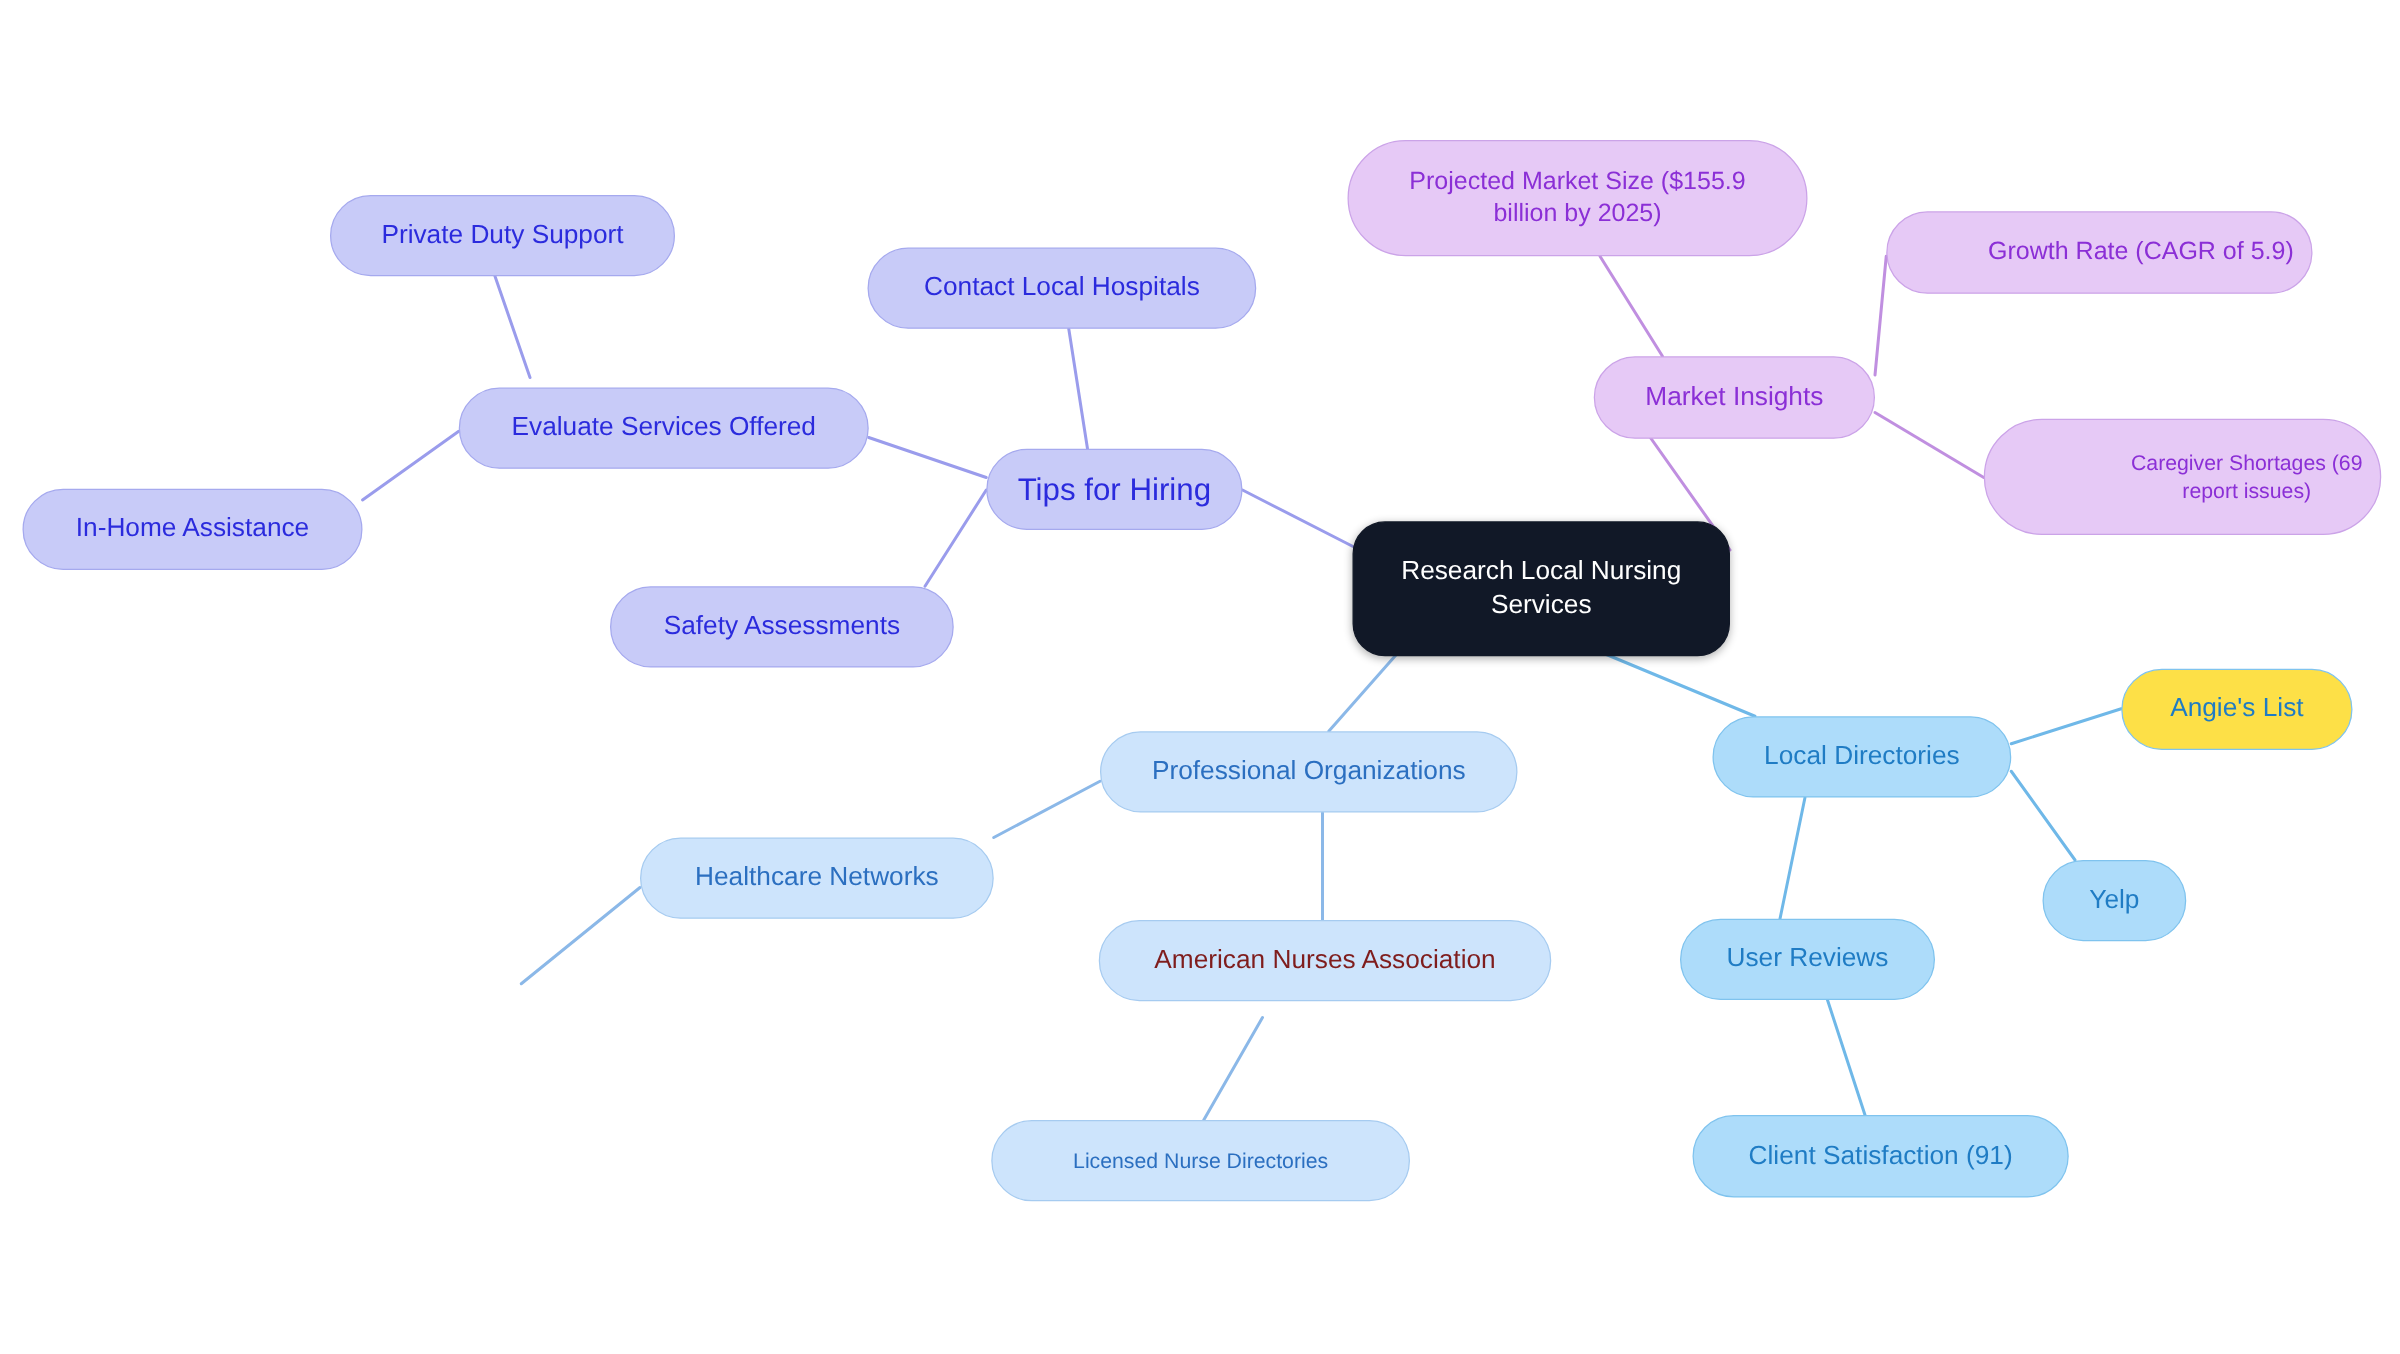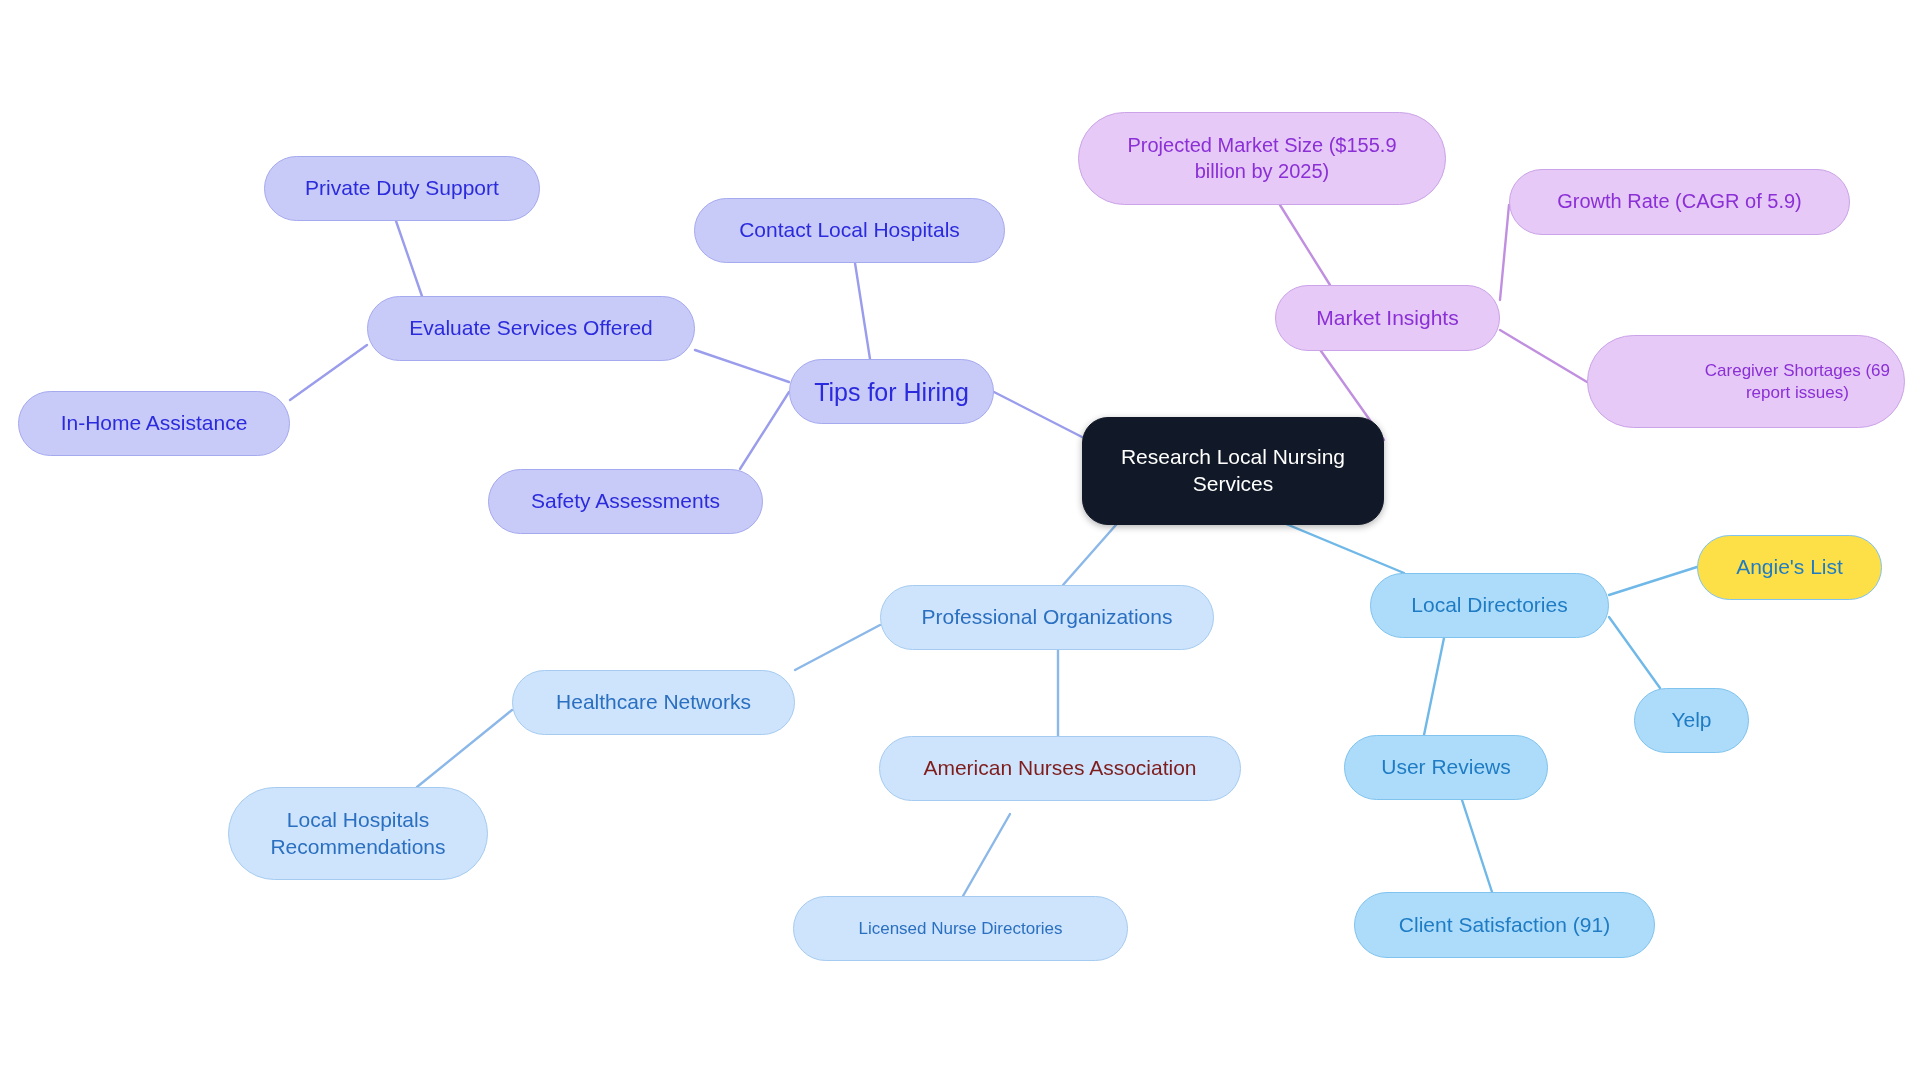--- a/index.html
+++ b/index.html
@@ -68,33 +68,31 @@
       <line x1="880" y1="625" x2="795" y2="670" stroke="#8BB8E8" stroke-width="2.4" stroke-linecap="round"></line>
       <line x1="512" y1="710" x2="417" y2="787" stroke="#8BB8E8" stroke-width="2.4" stroke-linecap="round"></line>
       <line x1="1058" y1="650" x2="1058" y2="749" stroke="#8BB8E8" stroke-width="2.4" stroke-linecap="round"></line>
       <line x1="1010" y1="814" x2="963" y2="896" stroke="#8BB8E8" stroke-width="2.4" stroke-linecap="round"></line>
     </svg>
 <div class="node root" style="left: 1082px; top: 417px; width: 302px; height: 108px; background: rgb(17, 24, 39); color: rgb(255, 255, 255); border-color: rgb(17, 24, 39); font-size: 21px;"><span>Research Local Nursing
 Services</span></div>
     <div class="node" style="left: 1275px; top: 285px; width: 225px; height: 66px; background: rgb(230, 201, 246); color: rgb(139, 47, 214); border-color: rgb(203, 163, 232); font-size: 21px;"><span>Market Insights</span></div>
     <div class="node" style="left: 1078px; top: 112px; width: 368px; height: 93px; background: rgb(230, 201, 246); color: rgb(139, 47, 214); border-color: rgb(203, 163, 232); font-size: 20px;"><span>Projected Market Size ($155.9
 billion by 2025)</span></div>
-    <div class="node" style="left: 1509px; top: 169px; width: 341px; height: 66px; background: rgb(230, 201, 246); color: rgb(139, 47, 214); border-color: rgb(203, 163, 232); font-size: 20px;"><span>Growth Rate (CAGR of 5.9)</span></div>
+    <div class="node" style="left: 1509px; top: 169px; width: 341px; height: 66px; background: rgb(230, 201, 246); color: rgb(139, 47, 214); border-color: rgb(203, 163, 232); font-size: 20px; justify-content: flex-end;"><span>Growth Rate (CAGR of 5.9)</span></div>
     <div class="node" style="left: 1587px; top: 335px; width: 318px; height: 93px; background: rgb(230, 201, 246); color: rgb(139, 47, 214); border-color: rgb(203, 163, 232); font-size: 17px; justify-content: flex-end;"><span>Caregiver Shortages (69
 report issues)</span></div>
     <div class="node" style="left: 789px; top: 359px; width: 205px; height: 65px; background: rgb(200, 203, 248); color: rgb(43, 43, 221); border-color: rgb(165, 169, 238); font-size: 25px;"><span>Tips for Hiring</span></div>
     <div class="node" style="left: 694px; top: 198px; width: 311px; height: 65px; background: rgb(200, 203, 248); color: rgb(43, 43, 221); border-color: rgb(165, 169, 238); font-size: 21px;"><span>Contact Local Hospitals</span></div>
-    <div class="node" style="left: 367px; top: 296px; width: 328px; height: 65px; background: rgb(200, 203, 248); color: rgb(43, 43, 221); border-color: rgb(165, 169, 238); font-size: 21px;"><span>Evaluate Services Offered</span></div>
+    <div class="node" style="left: 367px; top: 310px; width: 328px; height: 65px; background: rgb(200, 203, 248); color: rgb(43, 43, 221); border-color: rgb(165, 169, 238); font-size: 21px;"><span>Evaluate Services Offered</span></div>
     <div class="node" style="left: 264px; top: 156px; width: 276px; height: 65px; background: rgb(200, 203, 248); color: rgb(43, 43, 221); border-color: rgb(165, 169, 238); font-size: 21px;"><span>Private Duty Support</span></div>
     <div class="node" style="left: 18px; top: 391px; width: 272px; height: 65px; background: rgb(200, 203, 248); color: rgb(43, 43, 221); border-color: rgb(165, 169, 238); font-size: 21px;"><span>In-Home Assistance</span></div>
     <div class="node" style="left: 488px; top: 469px; width: 275px; height: 65px; background: rgb(200, 203, 248); color: rgb(43, 43, 221); border-color: rgb(165, 169, 238); font-size: 21px;"><span>Safety Assessments</span></div>
     <div class="node" style="left: 1370px; top: 573px; width: 239px; height: 65px; background: rgb(173, 220, 250); color: rgb(31, 124, 196); border-color: rgb(127, 195, 238); font-size: 21px;"><span>Local Directories</span></div>
     <div class="node" style="left: 1697px; top: 535px; width: 185px; height: 65px; background: #fde047; color: rgb(31, 124, 196); border-color: rgb(127, 195, 238); font-size: 21px;"><span>Angie's List</span></div>
     <div class="node" style="left: 1634px; top: 688px; width: 115px; height: 65px; background: rgb(173, 220, 250); color: rgb(31, 124, 196); border-color: rgb(127, 195, 238); font-size: 21px;"><span>Yelp</span></div>
     <div class="node" style="left: 1344px; top: 735px; width: 204px; height: 65px; background: rgb(173, 220, 250); color: rgb(31, 124, 196); border-color: rgb(127, 195, 238); font-size: 21px;"><span>User Reviews</span></div>
     <div class="node" style="left: 1354px; top: 892px; width: 301px; height: 66px; background: rgb(173, 220, 250); color: rgb(31, 124, 196); border-color: rgb(127, 195, 238); font-size: 21px;"><span>Client Satisfaction (91)</span></div>
     <div class="node" style="left: 880px; top: 585px; width: 334px; height: 65px; background: rgb(205, 228, 252); color: rgb(43, 111, 192); border-color: rgb(166, 203, 240); font-size: 21px;"><span>Professional Organizations</span></div>
     <div class="node" style="left: 512px; top: 670px; width: 283px; height: 65px; background: rgb(205, 228, 252); color: rgb(43, 111, 192); border-color: rgb(166, 203, 240); font-size: 21px;"><span>Healthcare Networks</span></div>
-    <div class="node" style="left: 228px; top: 787px; width: 260px; height: 93px; background: rgb(205, 228, 252); color: rgb(43, 111, 192); border-color: rgb(166, 203, 240); font-size: 21px;"><span>Local Hospitals
-Recommendations</span></div>
     <div class="node" style="left: 879px; top: 736px; width: 362px; height: 65px; background: rgb(205, 228, 252); color: #7f1d1d; border-color: rgb(166, 203, 240); font-size: 21px;"><span>American Nurses Association</span></div>
     <div class="node" style="left: 793px; top: 896px; width: 335px; height: 65px; background: rgb(205, 228, 252); color: rgb(43, 111, 192); border-color: rgb(166, 203, 240); font-size: 17px;"><span>Licensed Nurse Directories</span></div>
   </div>
 
 </body></html>

